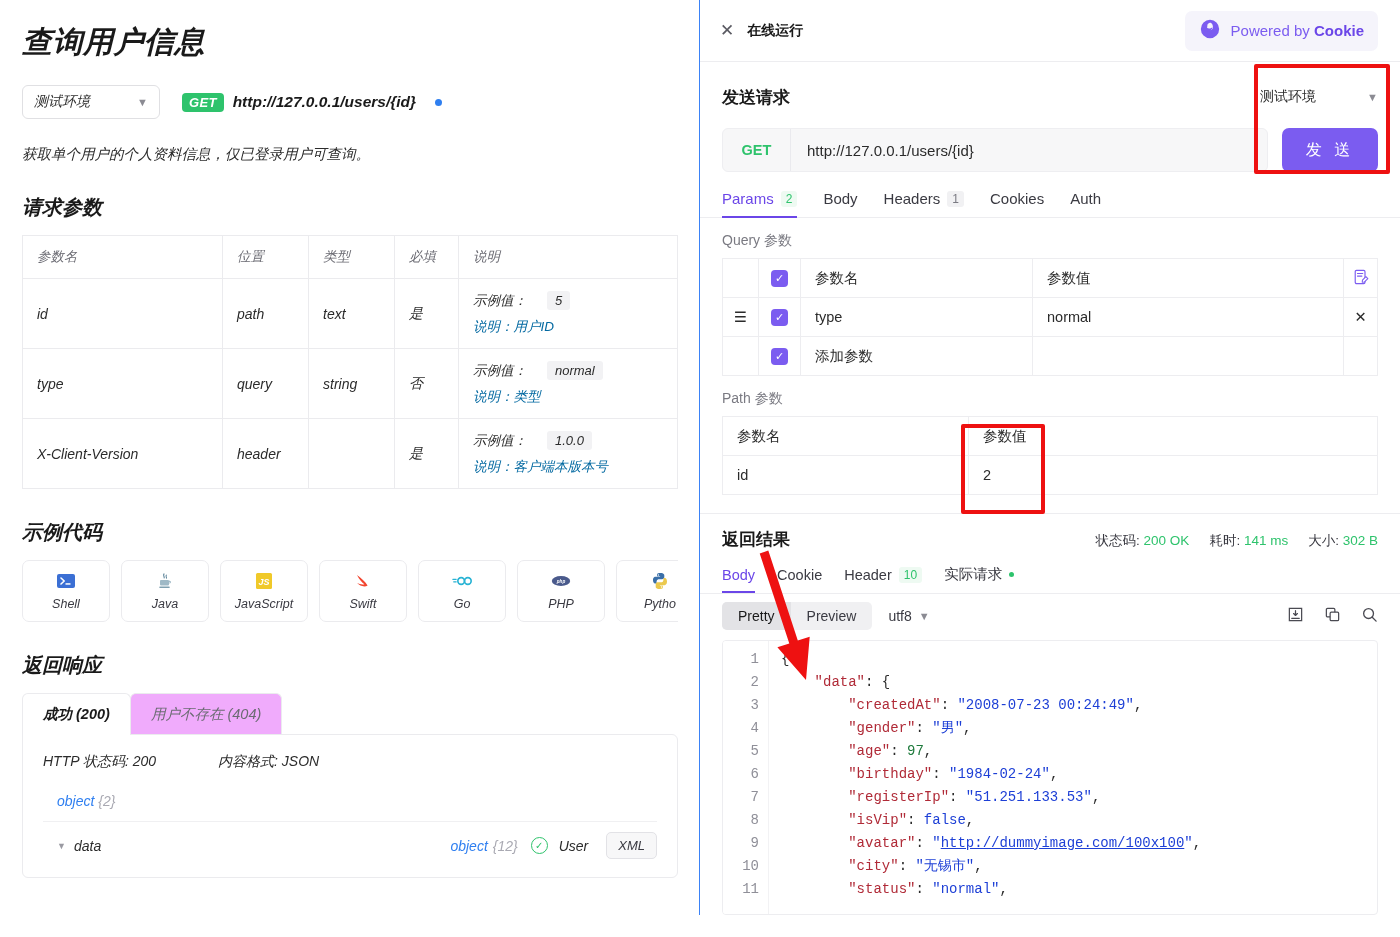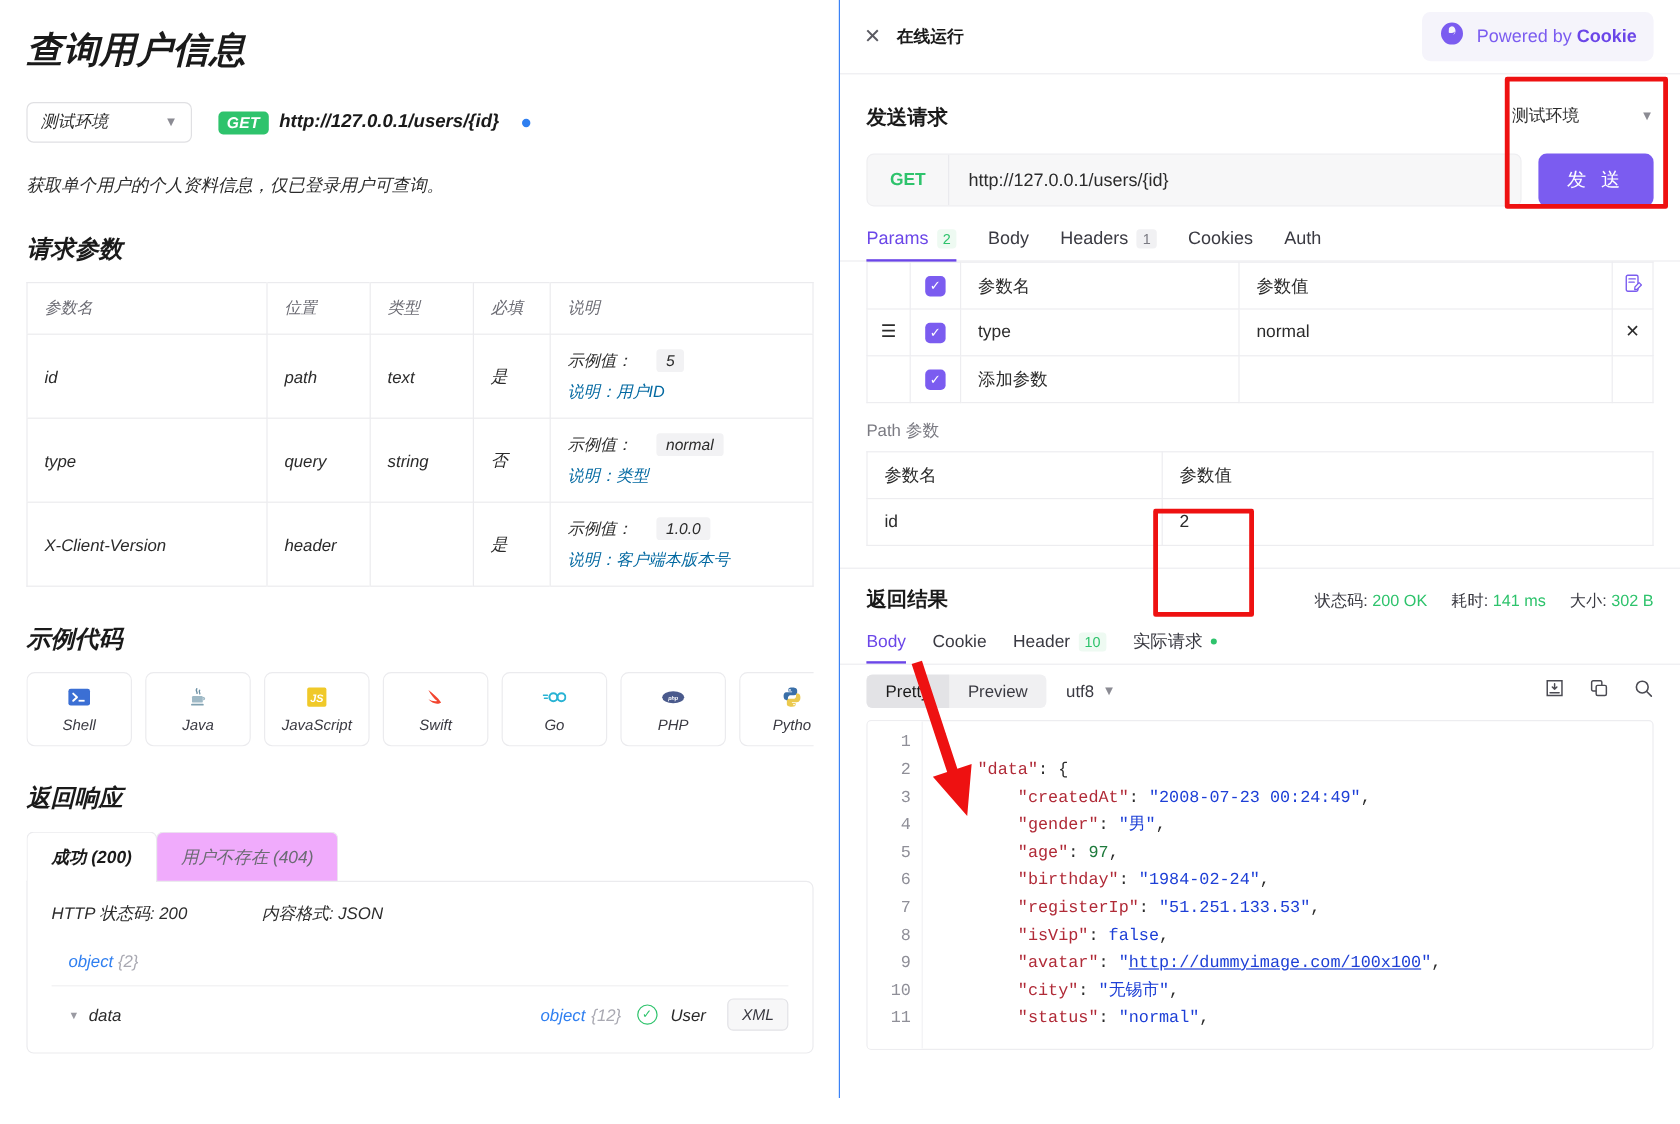--- a/index.html
+++ b/index.html
@@ -469,20 +469,21 @@
         <span class="tab-badge gray">1</span>
       </div>
       <div class="req-tab">
         <span>Cookies</span>
       </div>
       <div class="req-tab">
         <span>Auth</span>
       </div>
     </div>
 
+    <div class="sub-label">Query 参数</div>
     <table class="kv">
       <tbody>
           <tr class="kv-head">
         <td class="kv-drag"></td>
         <td class="kv-chk">
           <span class="cbox">✓</span>
         </td>
         <td class="kv-name">参数名</td>
         <td class="kv-val">参数值</td>
         <td class="kv-x">

